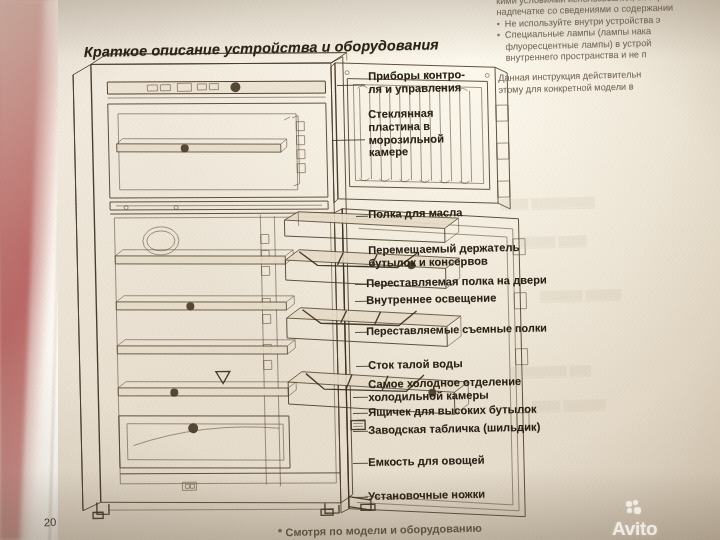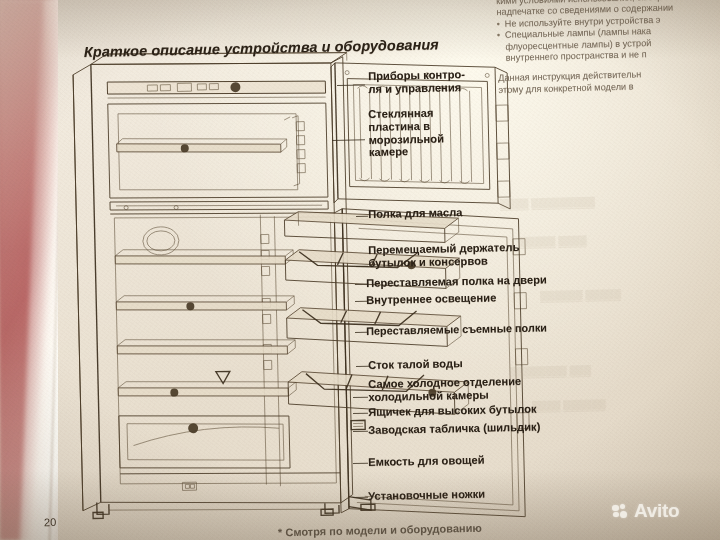--- a/index.html
+++ b/index.html
@@ -130,20 +130,21 @@
     position:absolute;left:278px;top:524px;
     font-size:11px;font-weight:bold;color:#4a4033;
     transform:rotate(-1.3deg);white-space:nowrap;opacity:.85;
   }
 
   
   .avito{
     position:absolute;left:612px;top:500px;
     display:flex;align-items:center;gap:4px;
     opacity:.92;
+    flex-direction:column;
   }
   .avito .dots{position:relative;width:18px;height:14px;}
   .avito .dots i{position:absolute;border-radius:50%;background:#f4f1ea;display:block;
     box-shadow:0 0 2px rgba(255,255,255,.5);}
   .avito .d1{width:6.5px;height:6.5px;left:0;top:0.5px;}
   .avito .d2{width:5px;height:5px;left:7.5px;top:0;}
   .avito .d3{width:5.5px;height:5.5px;left:1px;top:7.5px;}
   .avito .d4{width:7px;height:7px;left:8px;top:6.5px;}
   .avito .word{
     font-size:19px;font-weight:bold;color:#f4f1ea;letter-spacing:-.3px;

